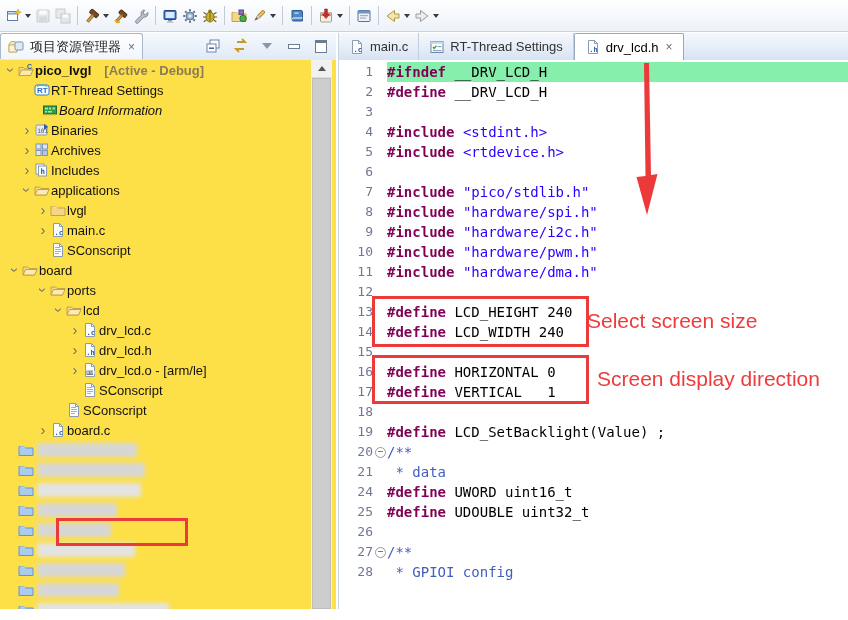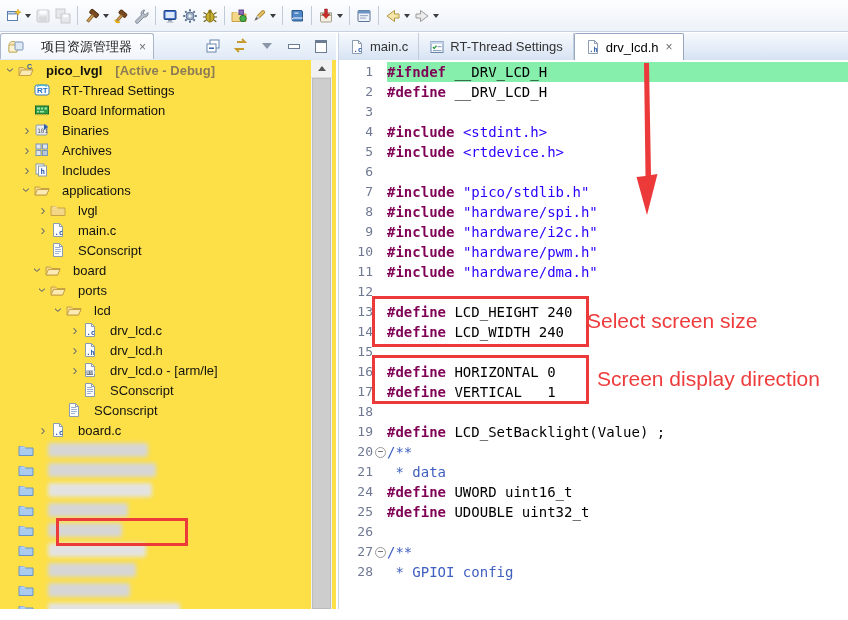--- a/index.html
+++ b/index.html
@@ -30,21 +30,21 @@
   .va-btn{display:flex;align-items:center;justify-content:center;width:18px;height:18px;}
   .tri-down{width:0;height:0;border-left:5px solid transparent;border-right:5px solid transparent;
     border-top:6px solid #8b97a8;}
   .mini-bar{width:10px;height:3px;border:1px solid #6c7c92;background:#fff;}
   .maxi-box{width:10px;height:9px;border:1px solid #6c7c92;border-top:3px solid #6c7c92;background:#fff;}
 
   .tree-area{position:absolute;left:0;top:27px;right:0;bottom:0;background:#fde047;overflow:hidden;}
   .tree-row{height:20px;display:flex;align-items:center;white-space:nowrap;}
   .exp{width:14px;flex:0 0 14px;color:#6f6f6f;font-size:15px;line-height:14px;text-align:center;}
   .exp.open{transform:rotate(90deg);}
-  .t-icon{flex:0 0 16px;width:16px;height:16px;margin-right:12px;}
+  .t-icon{flex:0 0 16px;width:16px;height:16px;margin-right:1px;}
   .t-icon svg{display:block;}
   .t-label{font-size:13px;color:#111;}
   .t-label.bold{font-weight:bold;}
   .t-suffix{font-weight:bold;color:#8c7b55;margin-left:13px;font-size:13px;}
   .blur-bar{height:14px;background:#d6d6d6;border-radius:2px;filter:blur(2px);margin-left:2px;}
   .blur-bar.b2{background:#e3e3e3;}
 
   .vscroll{position:absolute;top:0;right:4px;width:21px;bottom:0;background:#f1f1f1;}
   .vscroll .up{height:17px;display:flex;align-items:center;justify-content:center;border-bottom:1px solid #dcdcdc;}
   .tri-up{width:0;height:0;border-left:4px solid transparent;border-right:4px solid transparent;
@@ -307,21 +307,21 @@
           <span class="exp"></span>
           <span class="t-icon">
             <svg width="16" height="16" viewBox="0 0 16 16">
               <rect x="1" y="3" width="14" height="10" rx="2" fill="#fff" stroke="#3a7bbf"></rect>
               <text x="3" y="11" font-size="8" font-weight="bold" fill="#1d6fbf" font-family="sans-serif">RT</text>
               <path d="M3 4.5a6 3 0 0 1 10 0" fill="none" stroke="#39b9d2" stroke-width="1.2"></path>
             </svg>
           </span>
           <span class="t-label">RT-Thread Settings</span>
         </div>
-        <div class="tree-row" style="padding-left: 20px;">
+        <div class="tree-row" style="padding-left: 28px; font-style: italic;">
           <span class="exp"></span>
           <span class="t-icon">
             <svg width="16" height="16" viewBox="0 0 16 16">
               <rect x="1.5" y="4" width="13" height="8" fill="#2f9e44" stroke="#1c6b2c"></rect>
               <g fill="#a4e3ae">
                 <rect x="3" y="5.5" width="3" height="2"></rect>
                 <rect x="7" y="5.5" width="2" height="2"></rect>
                 <rect x="10.5" y="5.5" width="2.5" height="2"></rect>
                 <rect x="3" y="9" width="2" height="1.5"></rect>
                 <rect x="6" y="9" width="4" height="1.5"></rect>
@@ -410,21 +410,21 @@
             <svg width="16" height="16" viewBox="0 0 16 16">
               <path d="M3.5 1.5h6l3 3v10h-9z" fill="#fff" stroke="#8b9bb0"></path>
               <path d="M9.5 1.5v3h3" fill="none" stroke="#8b9bb0"></path>
               <g stroke="#9ab0cc" stroke-width="1">
                 <path d="M5 5.5h5M5 7.5h6M5 9.5h6M5 11.5h4"></path>
               </g>
             </svg>
           </span>
           <span class="t-label">SConscript</span>
         </div>
-        <div class="tree-row" style="padding-left: 31px;">
+        <div class="tree-row" style="padding-left: 8px;">
           <span class="exp open">›</span>
           <span class="t-icon">
             <svg width="16" height="16" viewBox="0 0 16 16">
               <path d="M1 5h4.5L7 6.5h8L12.5 13H1z" fill="#f3d787" stroke="#c7a243"></path>
               <path d="M1 13l2.5-5.5H15L12.5 13z" fill="#fbeab3" stroke="#c7a243"></path>
             </svg>
           </span>
           <span class="t-label">board</span>
         </div>
         <div class="tree-row" style="padding-left: 36px;">

